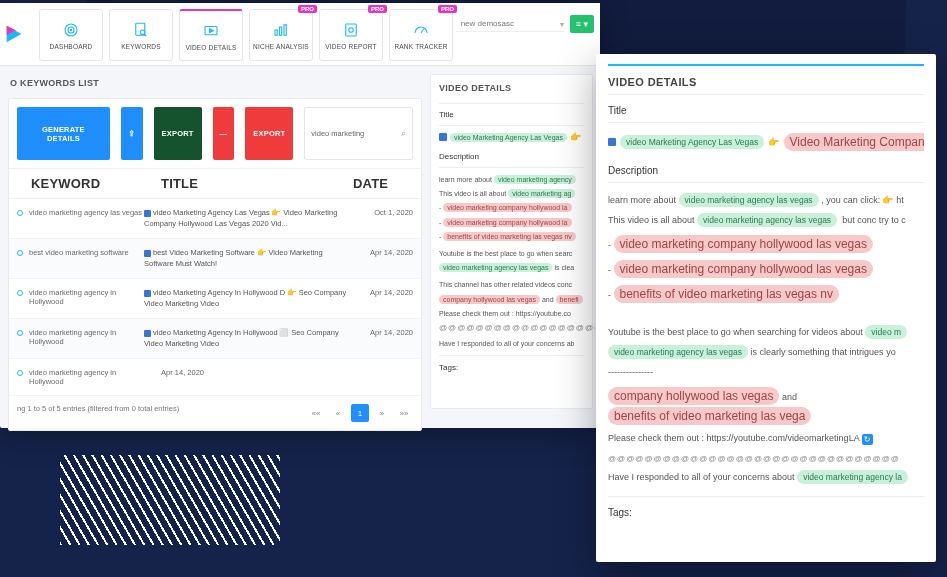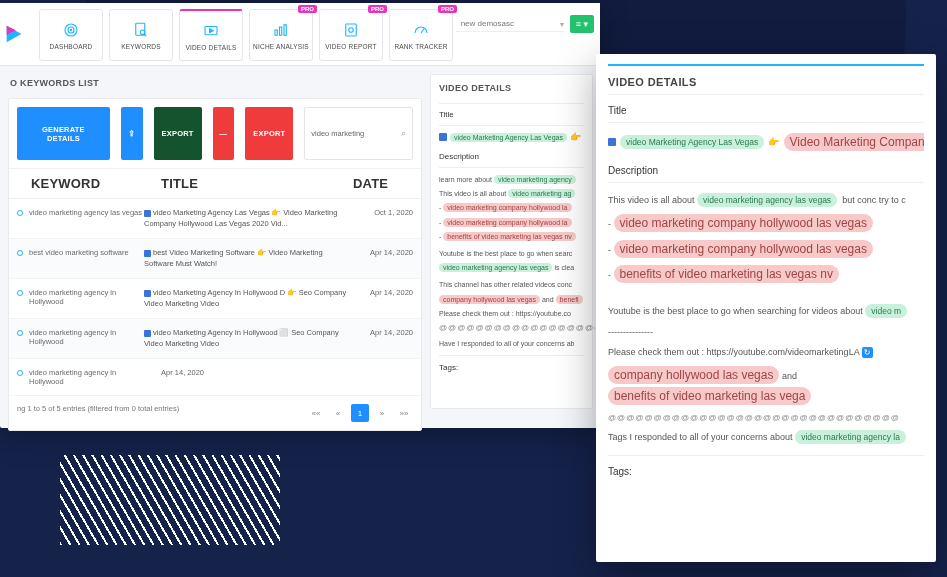--- a/index.html
+++ b/index.html
@@ -279,26 +279,28 @@
   <div class="ov-rule2"></div>
   <div class="ov-title-row">
     <span class="sq2"></span>
     <span class="hl-green2">video Marketing Agency Las Vegas</span>
     <span class="thumb">👉</span>
     <span class="hl-red2">Video Marketing Company H</span>
   </div>
   <div class="ov-sec" style="margin-top:14px">Description</div>
   <div class="ov-rule2"></div>
   <div class="ov-desc">
+    <p><span>learn more about</span> <span class="hl-green2">video marketing agency las vegas</span> <span>, you can click: 👉 ht</span></p>
     <p><span>This video is all about</span> <span class="hl-green2">video marketing agency las vegas</span> &nbsp;<span>but conc try to c</span></p>
     <p>- <span class="hl-red2">video marketing company hollywood las vegas</span></p>
     <p>- <span class="hl-red2">video marketing company hollywood las vegas</span></p>
     <p>- <span class="hl-red2">benefits of video marketing las vegas nv</span></p>
     <p style="margin-top:20px"><span>Youtube is the best place to go when searching for videos about</span> <span class="hl-green2">video m</span></p>
+    <p><span class="hl-green2">video marketing agency las vegas</span> <span>is clearly something that intrigues yo</span></p>
     <p>---------------</p>
+    <p><span class="hl-red2">company hollywood las vegas</span> <span>and</span> <span class="hl-red2">benefits of video marketing las vega</span></p>
     <p><span>Please check them out : https://youtube.com/videomarketingLA</span> <span class="circ-arrow">↻</span></p>
-    <p><span class="hl-red2">company hollywood las vegas</span> <span>and</span> <span class="hl-red2">benefits of video marketing las vega</span></p>
     <p class="emoji-row">@@@@@@@@@@@@@@@@@@@@@@@@@@@@@@@@</p>
-    <p><span>Tags I responded to all of your concerns about</span> <span class="hl-green2">video marketing agency la</span></p>
+    <p><span>Have I responded to all of your concerns about</span> <span class="hl-green2">video marketing agency la</span></p>
   </div>
   <div class="ov-rule2" style="margin-top:10px"></div>
   <div class="ov-sec">Tags:</div>
 </div>
 
 </body></html>

